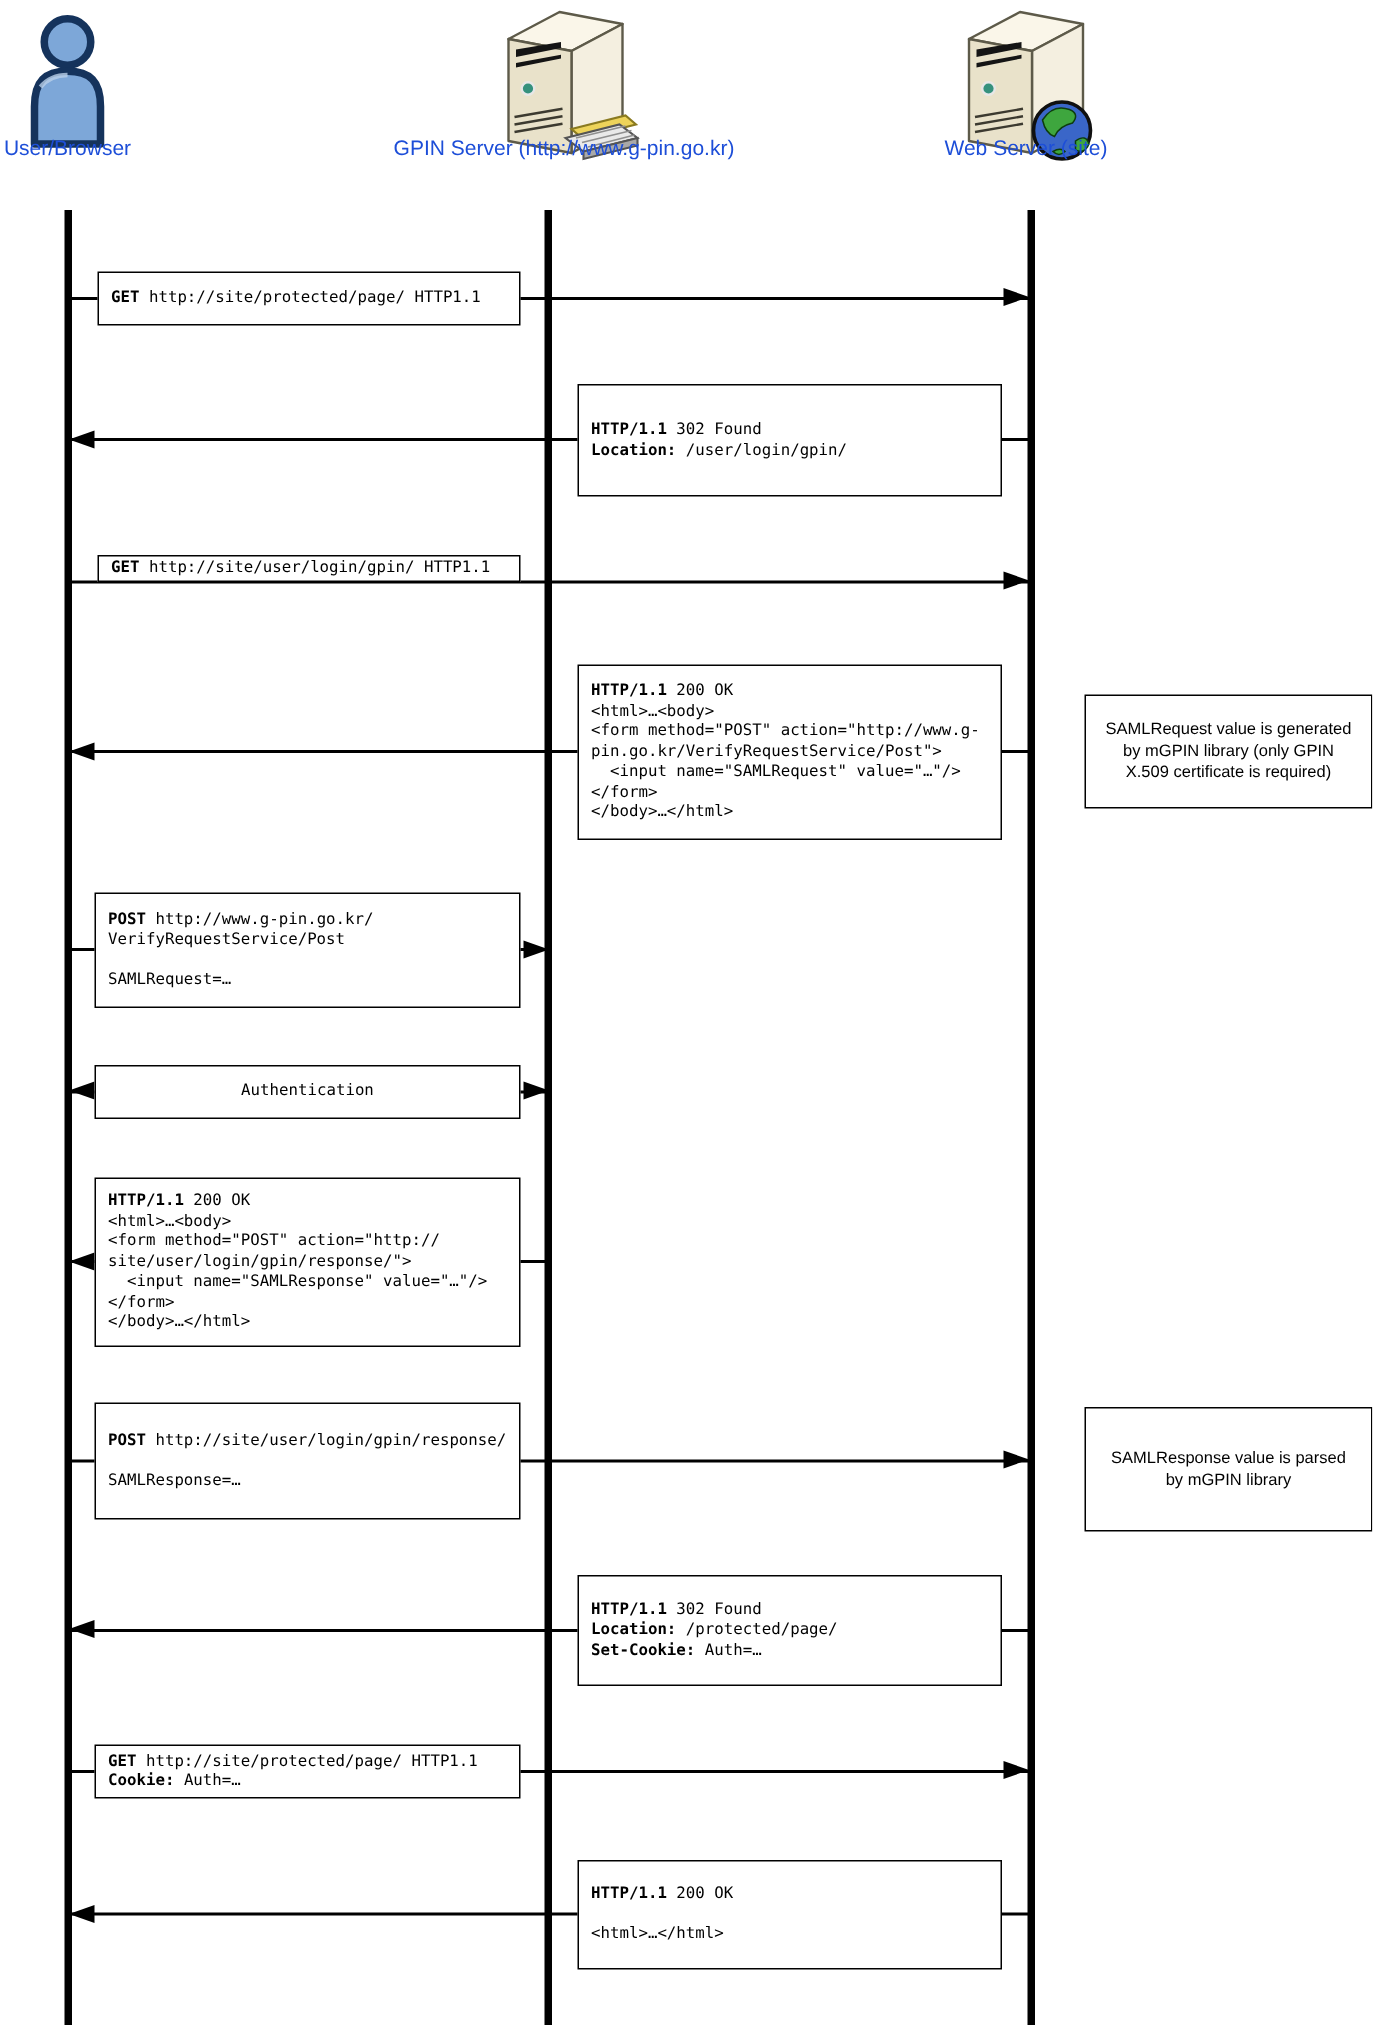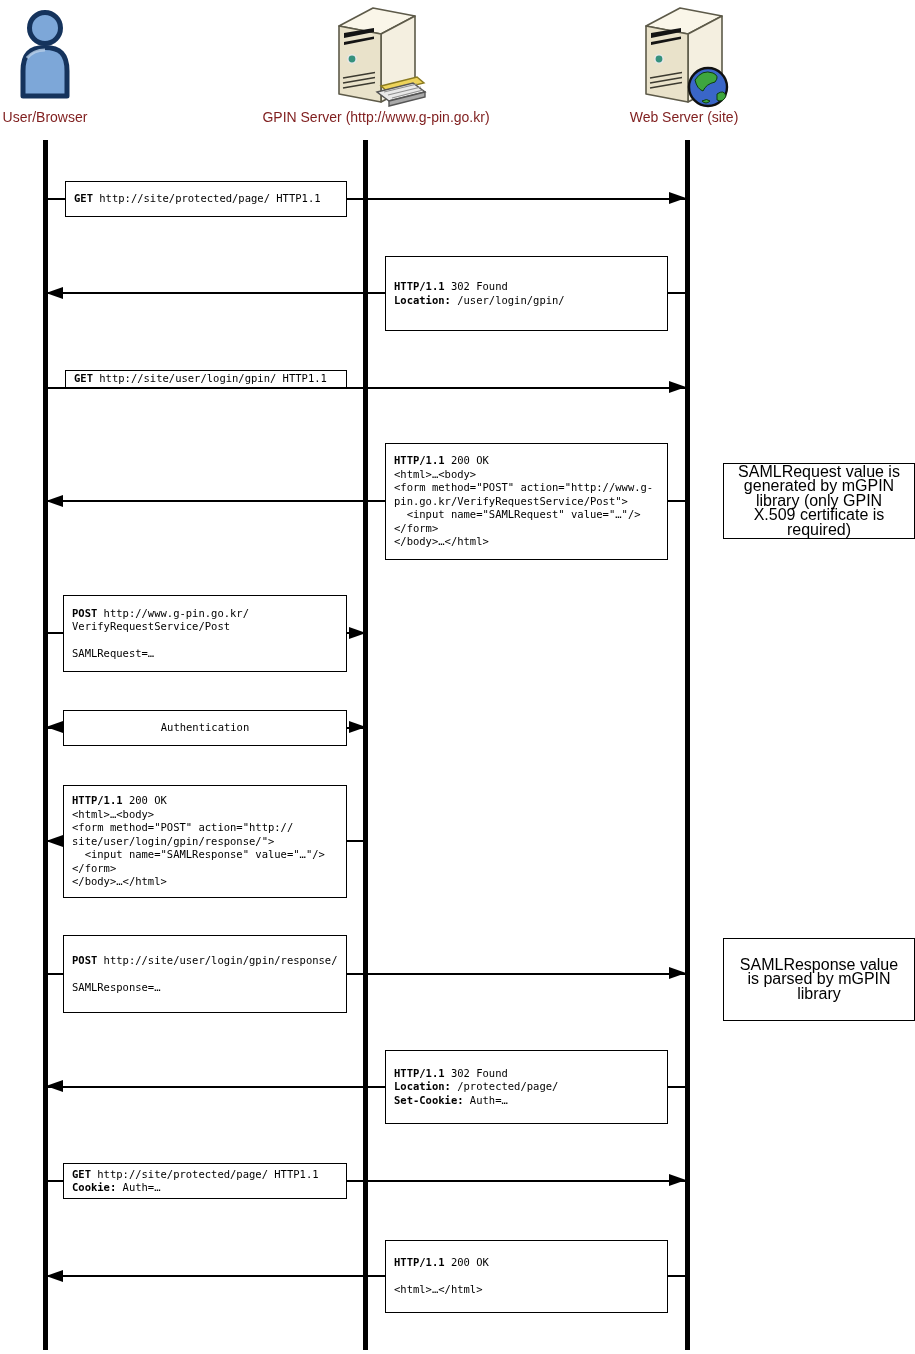--- a/index.html
+++ b/index.html
@@ -1,35 +1,35 @@
 <!DOCTYPE html>
 <html><head>
 <meta charset="utf-8">
 <style>
   html,body{margin:0;padding:0;background:#fff;}
   #stage{position:relative;width:915px;height:1354px;background:#fff;overflow:hidden;
          font-family:"Liberation Sans",sans-serif;color:#000;}
-  .actor-label{position:absolute;top:109px;transform:translateX(-50%);font-size:14px;
-               white-space:nowrap;color:#7f1d1d;}
+  .actor-label{position:absolute;top:90px;transform:translateX(-50%);font-size:14px;
+               white-space:nowrap;color:#1d4ed8;}
   .lifeline{position:absolute;top:140px;width:5px;height:1210px;background:#000;}
   .mline{position:absolute;height:2px;background:#000;}
   .ah{position:absolute;width:0;height:0;border-top:6.5px solid transparent;
       border-bottom:6.5px solid transparent;}
   .ah.r{border-left:17px solid #000;}
   .ah.l{border-right:17px solid #000;}
   .mbox{position:absolute;background:#fff;border:1px solid #000;box-sizing:border-box;
         display:flex;flex-direction:column;justify-content:center;padding-left:8px;
         font-family:"DejaVu Sans Mono","Liberation Mono",monospace;font-size:10.5px;
         line-height:13.5px;overflow:hidden;}
   .mbox.center{padding-left:0;align-items:center;text-align:center;}
   .ln{white-space:pre;min-height:13.5px;}
   .b{font-weight:bold;text-align:center;}
   .note{position:absolute;background:#fff;border:1px solid #000;box-sizing:border-box;
         display:flex;align-items:center;justify-content:center;text-align:center;
-        font-size:16px;line-height:14.5px;padding:6px 12px;}
+        font-size:11px;line-height:14.5px;padding:6px 12px;}
   svg{position:absolute;display:block;}
 </style>
 </head>
 <body>
 
 <div id="stage">
 
   <svg style="left:12px;top:6px" width="66" height="94" viewBox="0 0 66 94">
     <circle cx="33" cy="22" r="15.5" fill="#7da7d8" stroke="#15335c" stroke-width="5"></circle>
     <path d="M11 90 V65 C11 48 18 41.5 33 41.5 C48 41.5 55 48 55 65 V90 Z" fill="#7da7d8" stroke="#15335c" stroke-width="5" stroke-linejoin="round"></path>

